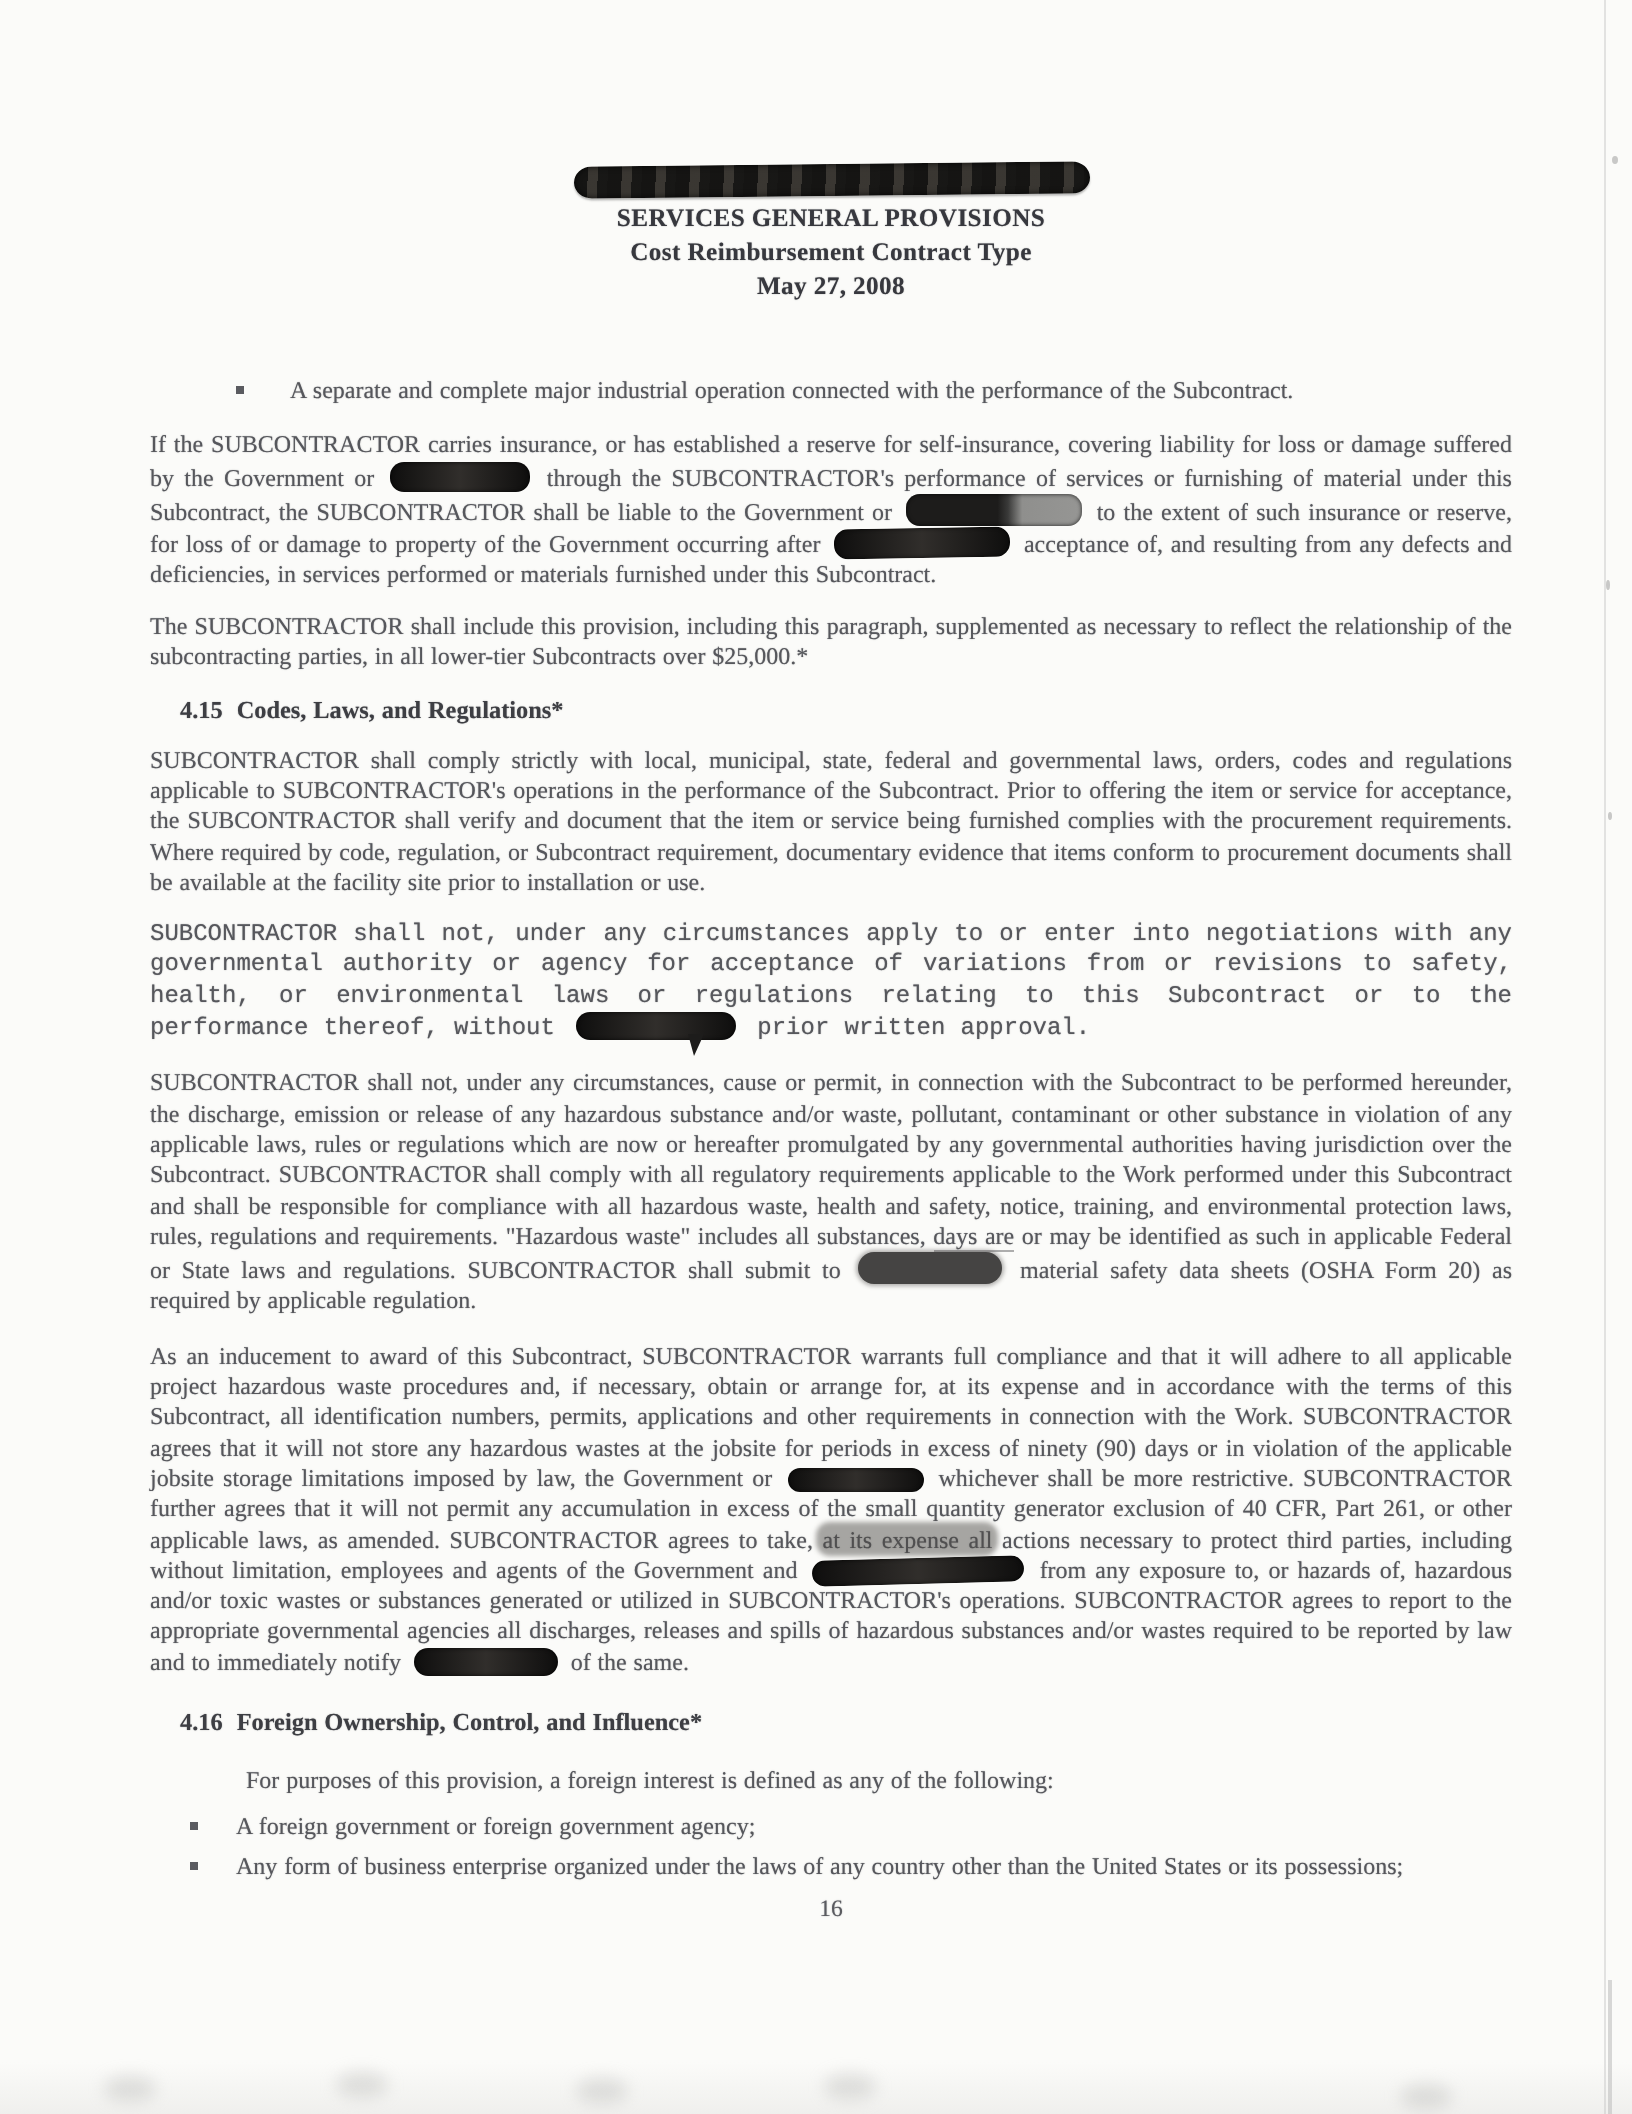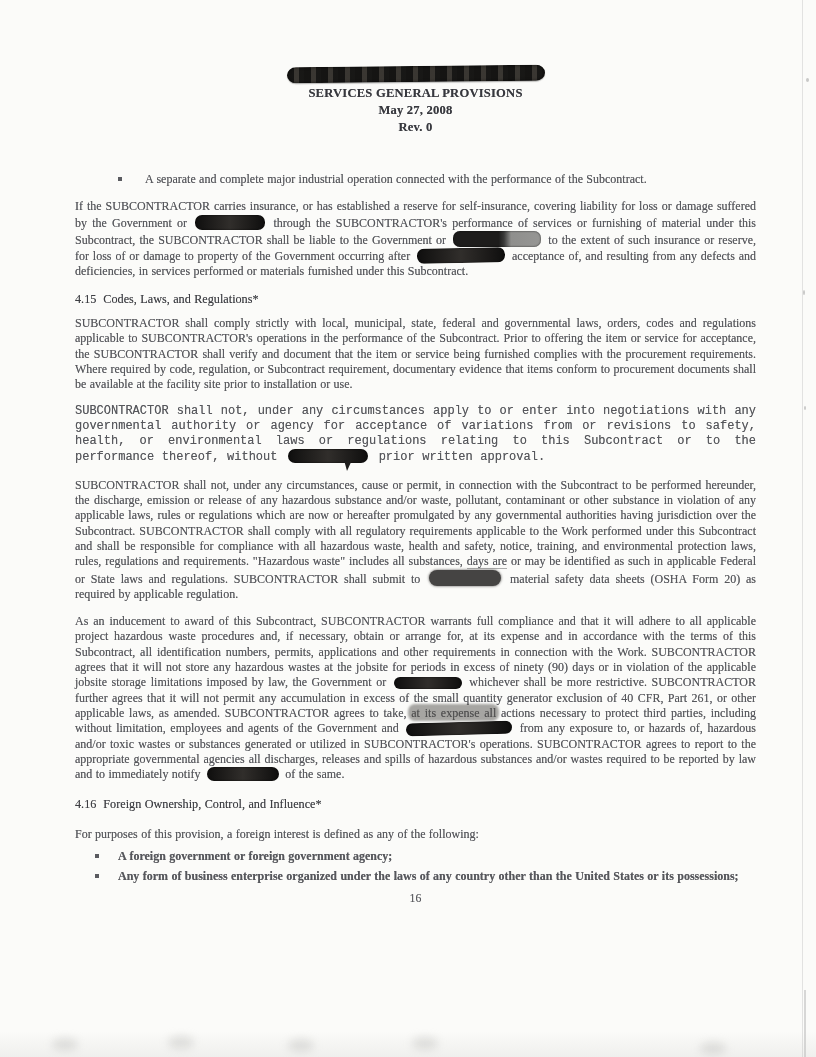--- a/index.html
+++ b/index.html
@@ -2,47 +2,47 @@
 <html><head>
 <meta charset="utf-8">
 <style>
   html,body{margin:0;padding:0;}
   body{
     width:816px;height:1057px;position:relative;overflow:hidden;
     background:#fbfbf9;
     font-family:"Liberation Serif","DejaVu Serif",serif;
     color:#56575c;
   }
-  .page{position:absolute;left:75px;top:0;width:681px;}
+  .page{position:absolute;left:75px;top:16px;width:681px;}
   .scan-text{ text-shadow:0 0 0.6px rgba(86,87,92,0.65); }
 
   
   .doc-header{margin-top:66px;text-align:center;color:#37383e;font-weight:bold;}
   .redaction-bar{
     width:258px;height:16px;margin:0 auto 3px auto;
     background:#262522;border-radius:9px/8px;
     background-image:repeating-linear-gradient(92deg,
       rgba(0,0,0,0.45) 0 7px, rgba(95,88,80,0.35) 7px 12px, rgba(10,10,10,0.5) 12px 17px);
     transform:rotate(-0.6deg);
     box-shadow:0 1px 1px rgba(60,60,60,0.35), inset 0 0 3px rgba(0,0,0,0.8);
   }
   .header-line{font-size:12.6px;line-height:17px;letter-spacing:0.2px;}
 
   
   .doc-body{font-size:12px;line-height:15.3px;text-align:justify;word-spacing:0.4px;}
   p.para{margin:12px 0 0 0;}
-  .heading{margin:12px 0 0 0;font-weight:normal;color:#3d3e43;font-size:12.2px;}
+  .heading{margin:12px 0 0 15px;font-weight:bold;color:#3d3e43;font-size:12.2px;}
   .heading .sec-num{margin-right:7px;}
 
   
   .bullet-list{margin-top:36px;}
   .bullet-item{position:relative;padding-left:70px;padding-right:28px;margin-top:18px;}
   .bullet-item:first-child{margin-top:0;}
   .bullet-list-bottom{margin-top:7px;}
-  .bullet-list-bottom .bullet-item{padding-left:43px;padding-right:0;margin-top:5px;font-weight:bold;}
+  .bullet-list-bottom .bullet-item{padding-left:43px;padding-right:0;margin-top:5px;}
   .bullet-marker{position:absolute;left:43px;top:5px;width:4px;height:4px;background:#5a5b60;}
   .bullet-list-bottom .bullet-marker{left:20px;}
 
   
   .red{
     display:inline-block;vertical-align:-3px;margin:0 3px;
     background:#201f1e;border-radius:7px;
     background-image:linear-gradient(90deg, rgba(0,0,0,0.55), rgba(80,74,68,0.35) 50%, rgba(0,0,0,0.55));
     box-shadow:inset 0 0 2px rgba(0,0,0,0.8);
   }
@@ -79,22 +79,22 @@
     border-radius:50%;filter:blur(4px);}
 </style>
 </head>
 <body>
 
 <div class="page scan-text">
 
   <div class="doc-header">
     <div class="redaction-bar"></div>
     <div class="header-line">SERVICES GENERAL PROVISIONS</div>
+    <div class="header-line">Cost Reimbursement Contract Type</div>
     <div class="header-line">May 27, 2008</div>
-    <div class="header-line">Rev. 0</div>
   </div>
 
   <div class="doc-body">
 
     <div class="bullet-list">
       <div class="bullet-item">
         <span class="bullet-marker"></span>
         <span>A separate and complete major industrial operation connected with the performance of the Subcontract.</span>
       </div>
     </div>
@@ -102,20 +102,21 @@
     <p class="para">
       <span>If the SUBCONTRACTOR carries insurance, or has established a reserve for self-insurance, covering liability for loss or damage suffered by the Government or</span>
       <span class="red" style="width:70px;height:15px;"></span>
       <span>through the SUBCONTRACTOR's performance of services or furnishing of material under this Subcontract, the SUBCONTRACTOR shall be liable to the Government or</span>
       <span class="red grey-end" style="width:88px;height:16px;"></span>
       <span>to the extent of such insurance or reserve, for loss of or damage to property of the Government occurring after</span>
       <span class="red" style="width:88px;height:15px;transform:rotate(-1deg);"></span>
       <span>acceptance of, and resulting from any defects and deficiencies, in services performed or materials furnished under this Subcontract.</span>
     </p>
 
+    <p class="para" style="margin-top:10px;">The SUBCONTRACTOR shall include this provision, including this paragraph, supplemented as necessary to reflect the relationship of the subcontracting parties, in all lower-tier Subcontracts over $25,000.*</p>
 
     <p class="heading">
       <span class="sec-num">4.15</span><span>Codes, Laws, and Regulations*</span>
     </p>
 
     <p class="para" style="margin-top:9px;">SUBCONTRACTOR shall comply strictly with local, municipal, state, federal and governmental laws, orders, codes and regulations applicable to SUBCONTRACTOR's operations in the performance of the Subcontract.  Prior to offering the item or service for acceptance, the SUBCONTRACTOR shall verify and document that the item or service being furnished complies with the procurement requirements.  Where required by code, regulation, or Subcontract requirement, documentary evidence that items conform to procurement documents shall be available at the facility site prior to installation or use.</p>
 
     <p class="para" style="margin-top:11px;font-family:Liberation Mono, monospace;">
       <span>SUBCONTRACTOR shall not, under any circumstances apply to or enter into negotiations with any governmental authority or agency for acceptance of variations from or revisions to safety, health, or environmental laws or regulations relating to this Subcontract or to the performance thereof, without</span>
       <span class="red drip" style="width:80px;height:14px;"></span>
@@ -139,21 +140,21 @@
       <span class="red" style="width:106px;height:13px;transform:rotate(-1.5deg);"></span>
       <span>from any exposure to, or hazards of, hazardous and/or toxic wastes or substances generated or utilized in SUBCONTRACTOR's operations.  SUBCONTRACTOR agrees to report to the appropriate governmental agencies all discharges, releases and spills of hazardous substances and/or wastes required to be reported by law and to immediately notify</span>
       <span class="red" style="width:72px;height:14px;"></span>
       <span>of the same.</span>
     </p>
 
     <p class="heading" style="margin-top:15px;">
       <span class="sec-num">4.16</span><span>Foreign Ownership, Control, and Influence*</span>
     </p>
 
-    <p class="para" style="margin-top:14px;text-align:left;">For purposes of this provision, a foreign interest is defined as any of the following:</p>
+    <p class="para" style="margin-top:14px;text-align:left;margin-left:48px;">For purposes of this provision, a foreign interest is defined as any of the following:</p>
 
     <div class="bullet-list bullet-list-bottom">
       <div class="bullet-item">
         <span class="bullet-marker"></span>
         <span>A foreign government or foreign government agency;</span>
       </div>
       <div class="bullet-item">
         <span class="bullet-marker"></span>
         <span>Any form of business enterprise organized under the laws of any country other than the United States or its possessions;</span>
       </div>

